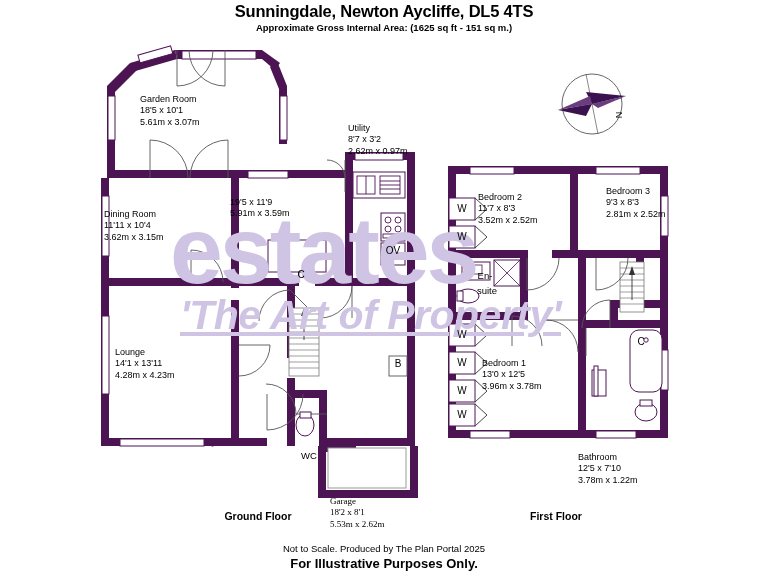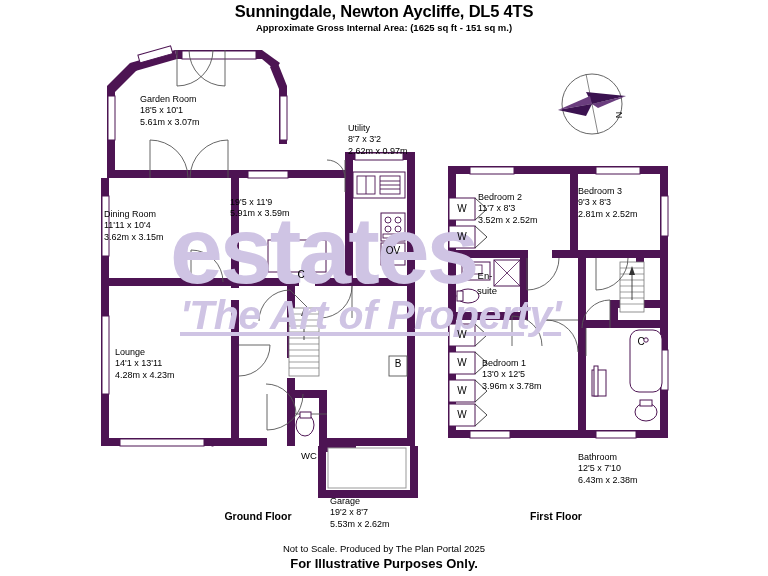--- a/index.html
+++ b/index.html
@@ -316,48 +316,48 @@
   <span>19'5 x 11'9</span><br>
   <span>5.91m x 3.59m</span>
 </div>
 
 <div class="room" style="left:115px;top:347px;width:120px;">
   <span class="nm">Lounge</span>
   <span>14'1 x 13'11</span><br>
   <span>4.28m x 4.23m</span>
 </div>
 
-<div class="room" style="left:330px;top:496px;width:120px;">
+<div class="room" style="left:330px;top:496px;width:120px;font-family:Liberation Serif, serif;">
   <span class="nm">Garage</span>
-  <span>19'2 x 8'7</span><br>
+  <span>18'2 x 8'1</span><br>
   <span>5.53m x 2.62m</span>
 </div>
 
 <div class="room" style="left:478px;top:192px;width:100px;">
   <span class="nm">Bedroom 2</span>
   <span>11'7 x 8'3</span><br>
   <span>3.52m x 2.52m</span>
 </div>
 
-<div class="room" style="left:578px;top:186px;width:100px;">
+<div class="room" style="left:578px;top:186px;width:100px;padding-left:28px;">
   <span class="nm">Bedroom 3</span>
   <span>9'3 x 8'3</span><br>
   <span>2.81m x 2.52m</span>
 </div>
 
 <div class="room" style="left:482px;top:358px;width:104px;">
   <span class="nm">Bedroom 1</span>
   <span>13'0 x 12'5</span><br>
   <span>3.96m x 3.78m</span>
 </div>
 
 <div class="room" style="left:578px;top:452px;width:110px;">
   <span class="nm">Bathroom</span>
   <span>12'5 x 7'10</span><br>
-  <span>6.43m x 2.38m</span>
+  <span>3.78m x 1.22m</span>
 </div>
 
 <div class="tag" style="left:293px;top:269px;width:16px;">C</div>
 <div class="tag" style="left:633px;top:336px;width:16px;">C</div>
 <div class="tag" style="left:381px;top:245px;width:24px;">OV</div>
 <div class="tag" style="left:390px;top:358px;width:16px;">B</div>
 <div class="tag" style="left:296px;top:404px;width:26px;font-size:9.5px;margin-top:46px;">WC</div>
 <div class="tag" style="left:470px;top:270px;width:30px;font-size:9.5px;">En-</div>
 <div class="tag" style="left:470px;top:285px;width:34px;font-size:9.5px;">suite</div>
 

